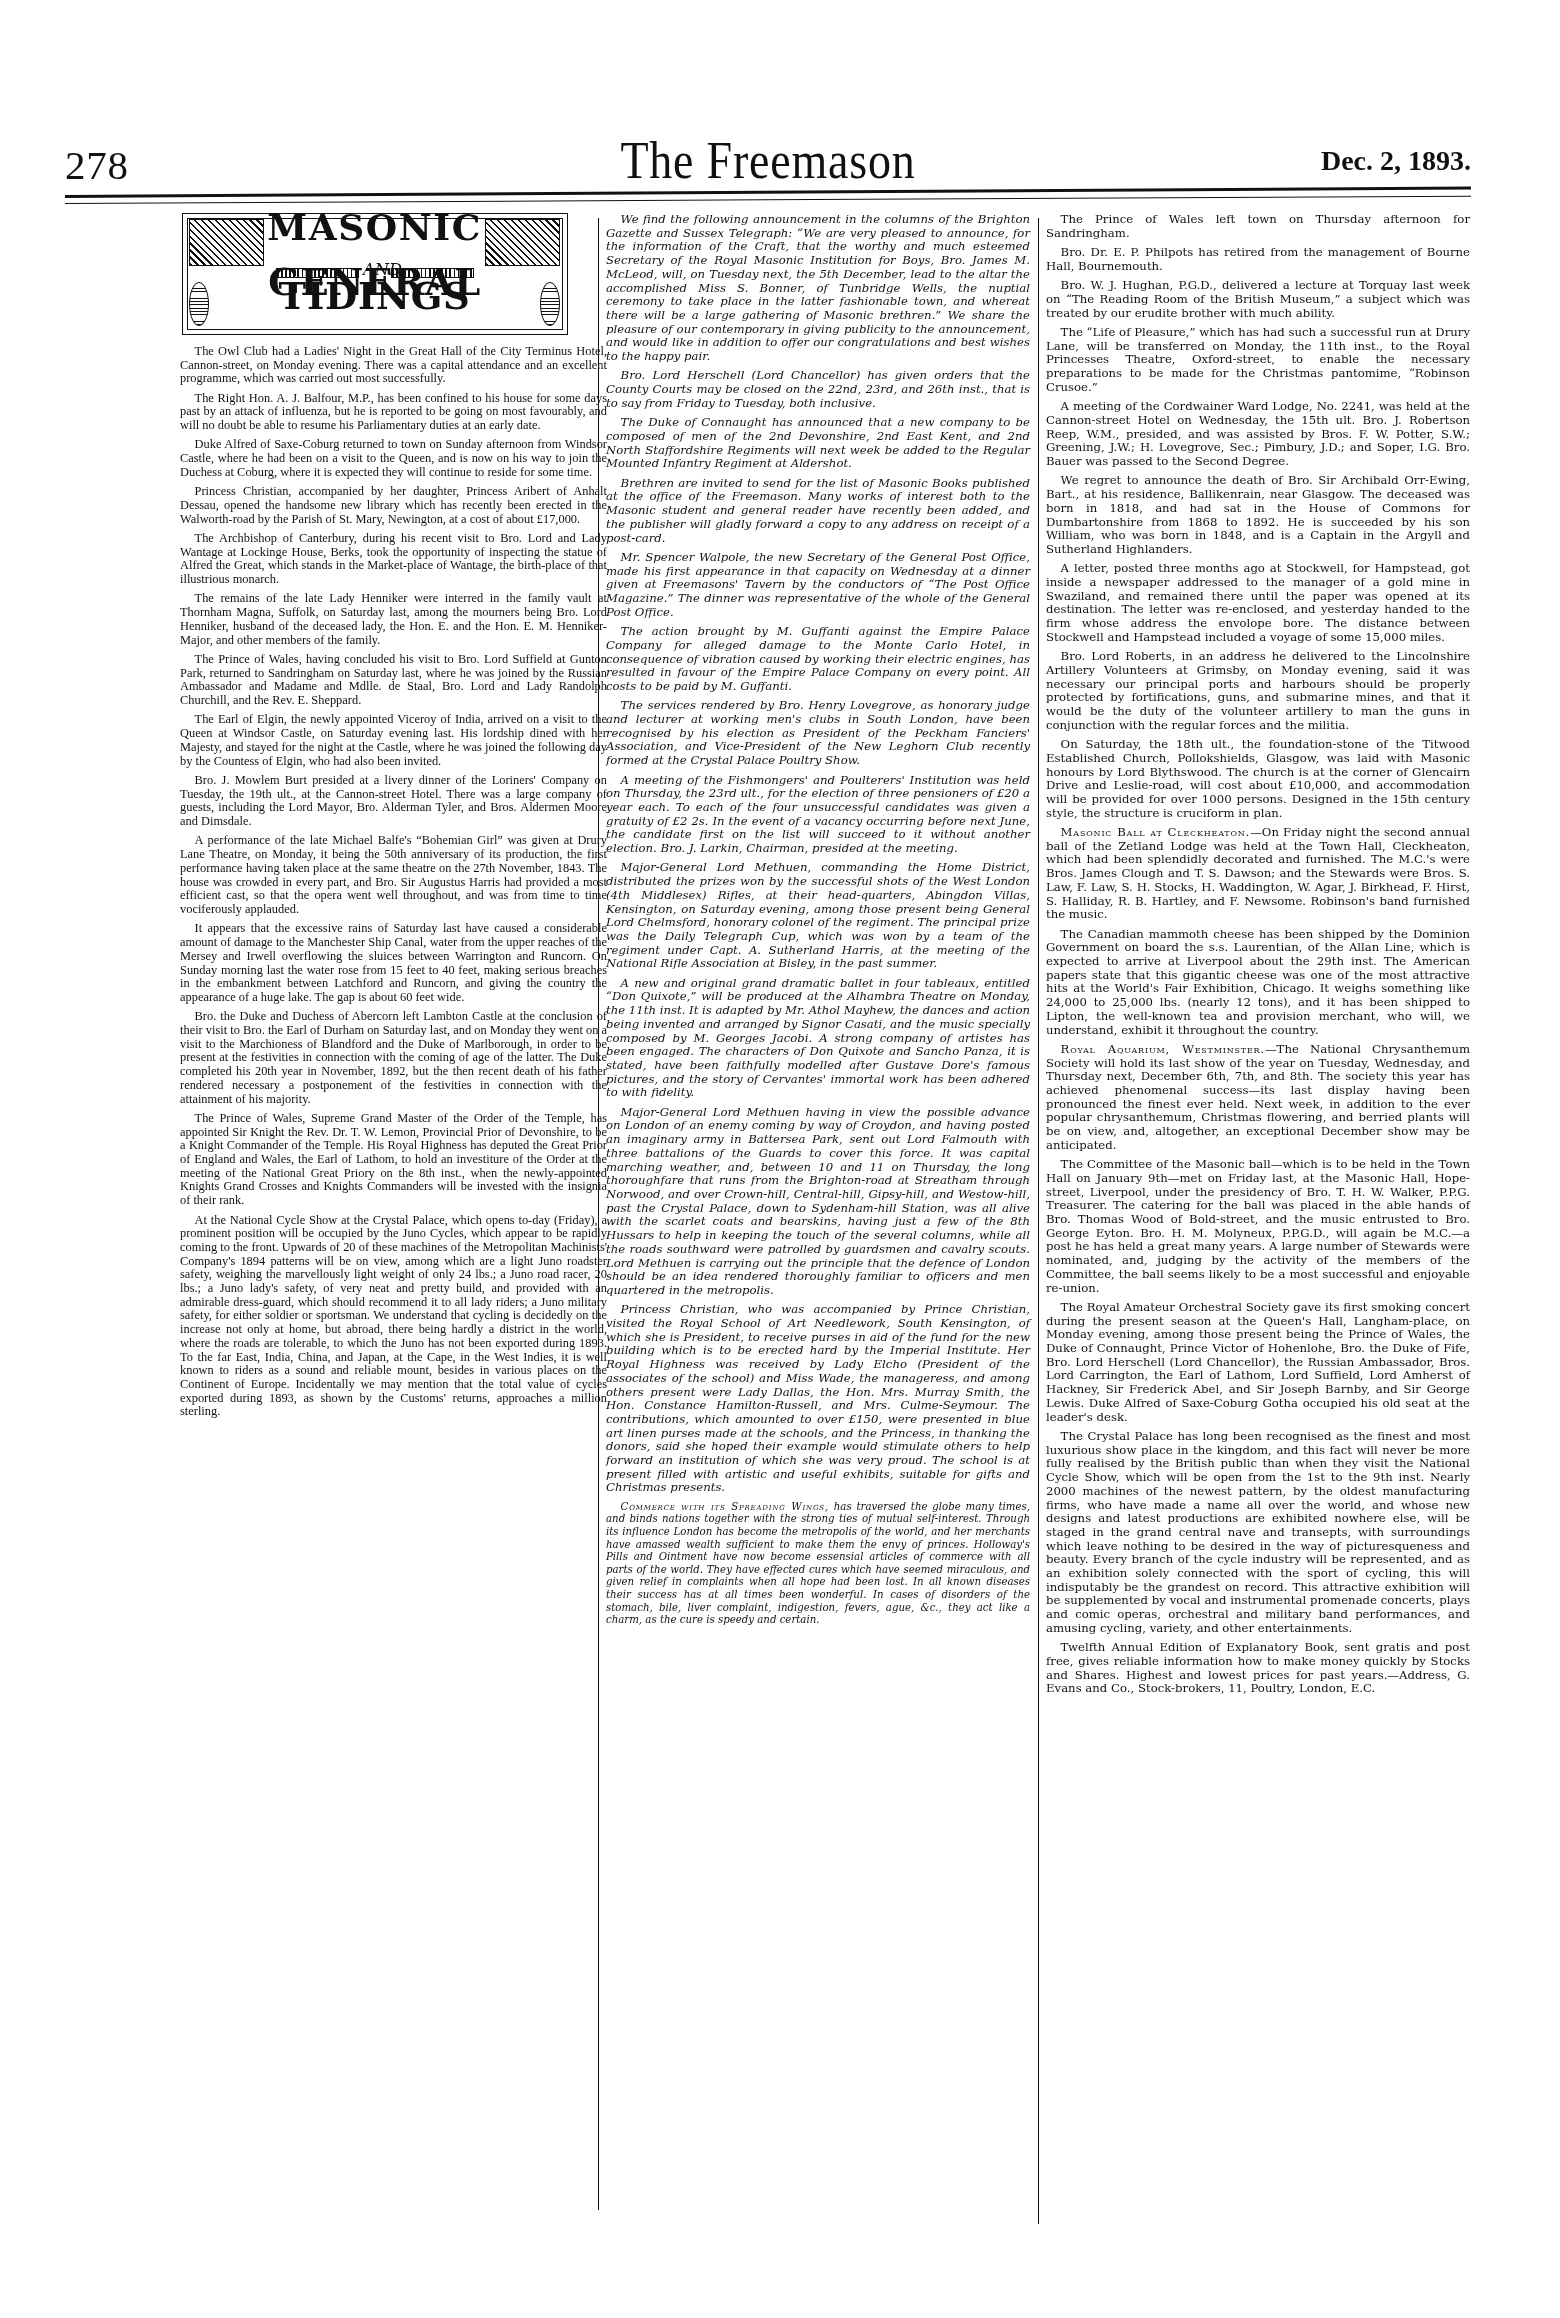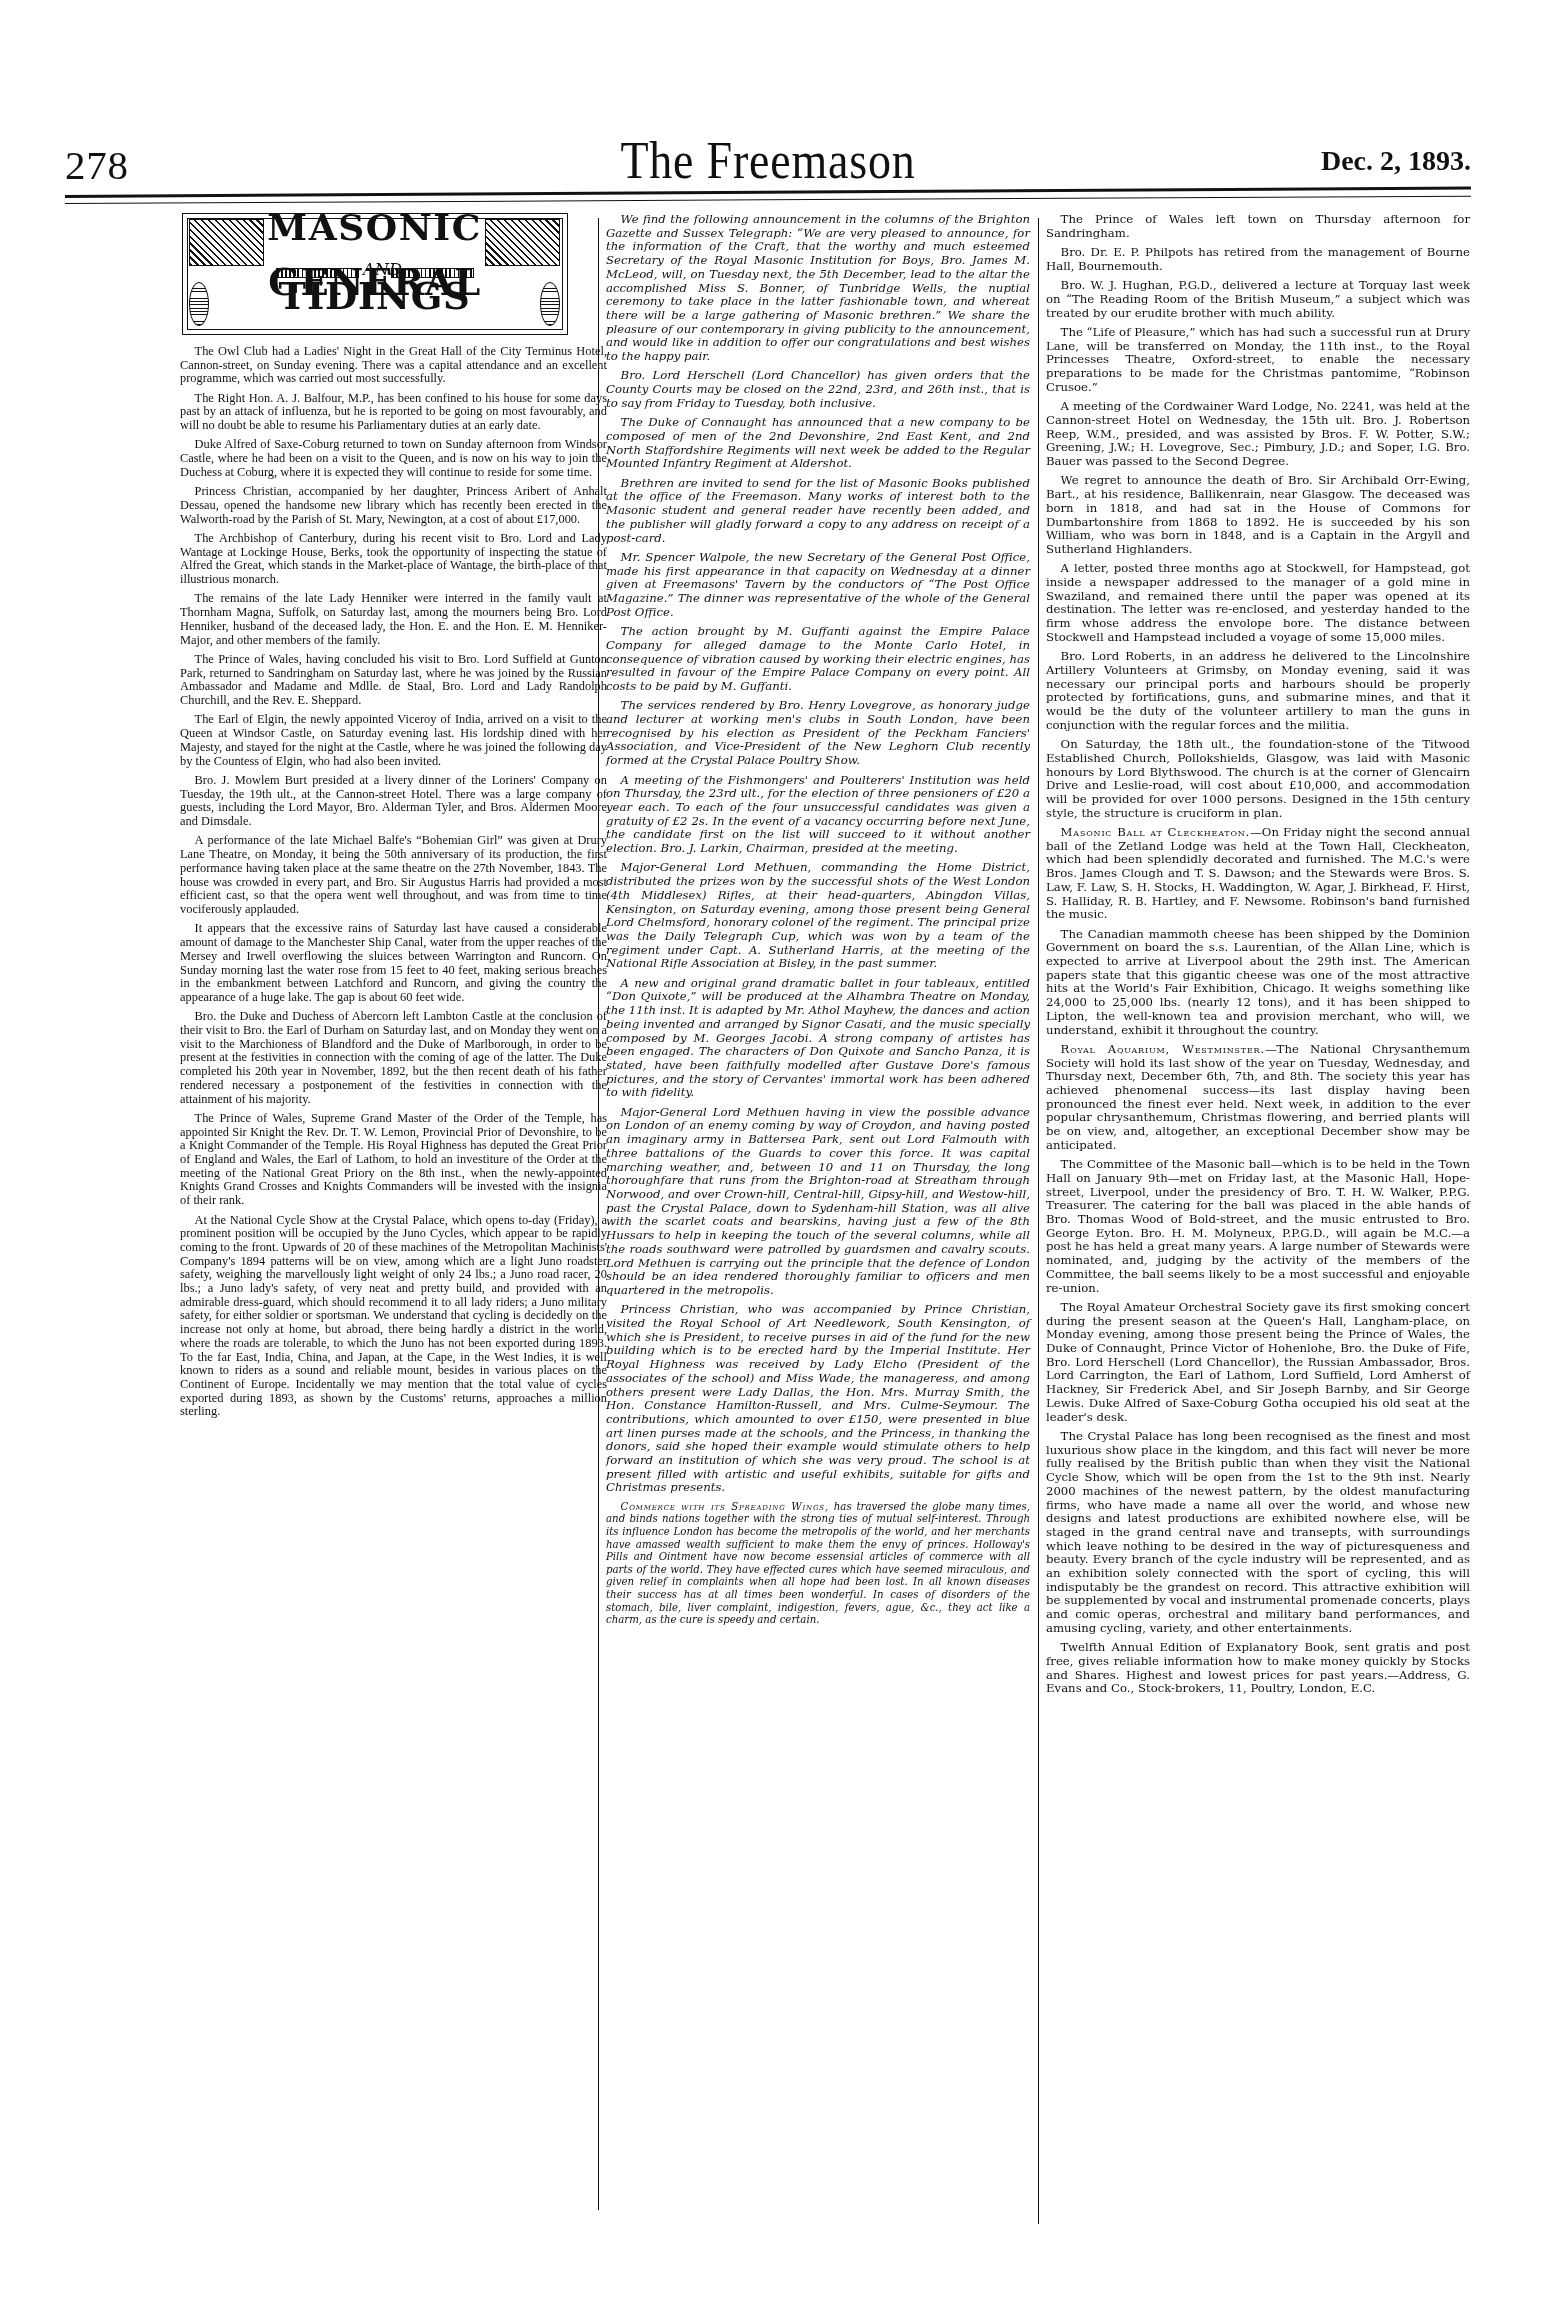--- a/index.html
+++ b/index.html
@@ -50,21 +50,21 @@
     <div class="orn l"></div>
     <div class="orn r"></div>
     <div class="bar l"></div>
     <div class="bar r"></div>
     <div class="oval l"></div>
     <div class="oval r"></div>
     <div class="b1">MASONIC</div>
     <div class="b2">AND</div>
     <div class="b3">GENERAL TIDINGS</div>
   </div>
-  <p>The Owl Club had a Ladies' Night in the Great Hall of the City Terminus Hotel, Cannon-street, on Sunday evening. There was a capital attendance and an excellent programme, which was carried out most successfully.</p>
+  <p>The Owl Club had a Ladies' Night in the Great Hall of the City Terminus Hotel, Cannon-street, on Monday evening. There was a capital attendance and an excellent programme, which was carried out most successfully.</p>
   <p>The Right Hon. A. J. Balfour, M.P., has been confined to his house for some days past by an attack of influenza, but he is reported to be going on most favourably, and will no doubt be able to resume his Parliamentary duties at an early date.</p>
   <p>Duke Alfred of Saxe-Coburg returned to town on Sunday afternoon from Windsor Castle, where he had been on a visit to the Queen, and is now on his way to join the Duchess at Coburg, where it is expected they will continue to reside for some time.</p>
   <p>Princess Christian, accompanied by her daughter, Princess Aribert of Anhalt Dessau, opened the handsome new library which has recently been erected in the Walworth-road by the Parish of St. Mary, Newington, at a cost of about £17,000.</p>
   <p>The Archbishop of Canterbury, during his recent visit to Bro. Lord and Lady Wantage at Lockinge House, Berks, took the opportunity of inspecting the statue of Alfred the Great, which stands in the Market-place of Wantage, the birth-place of that illustrious monarch.</p>
   <p>The remains of the late Lady Henniker were interred in the family vault at Thornham Magna, Suffolk, on Saturday last, among the mourners being Bro. Lord Henniker, husband of the deceased lady, the Hon. E. and the Hon. E. M. Henniker-Major, and other members of the family.</p>
   <p>The Prince of Wales, having concluded his visit to Bro. Lord Suffield at Gunton Park, returned to Sandringham on Saturday last, where he was joined by the Russian Ambassador and Madame and Mdlle. de Staal, Bro. Lord and Lady Randolph Churchill, and the Rev. E. Sheppard.</p>
   <p>The Earl of Elgin, the newly appointed Viceroy of India, arrived on a visit to the Queen at Windsor Castle, on Saturday evening last. His lordship dined with her Majesty, and stayed for the night at the Castle, where he was joined the following day by the Countess of Elgin, who had also been invited.</p>
   <p>Bro. J. Mowlem Burt presided at a livery dinner of the Loriners' Company on Tuesday, the 19th ult., at the Cannon-street Hotel. There was a large company of guests, including the Lord Mayor, Bro. Alderman Tyler, and Bros. Aldermen Moore and Dimsdale.</p>
   <p>A performance of the late Michael Balfe's “Bohemian Girl” was given at Drury Lane Theatre, on Monday, it being the 50th anniversary of its production, the first performance having taken place at the same theatre on the 27th November, 1843. The house was crowded in every part, and Bro. Sir Augustus Harris had provided a most efficient cast, so that the opera went well throughout, and was from time to time vociferously applauded.</p>
   <p>It appears that the excessive rains of Saturday last have caused a considerable amount of damage to the Manchester Ship Canal, water from the upper reaches of the Mersey and Irwell overflowing the sluices between Warrington and Runcorn. On Sunday morning last the water rose from 15 feet to 40 feet, making serious breaches in the embankment between Latchford and Runcorn, and giving the country the appearance of a huge lake. The gap is about 60 feet wide.</p>

